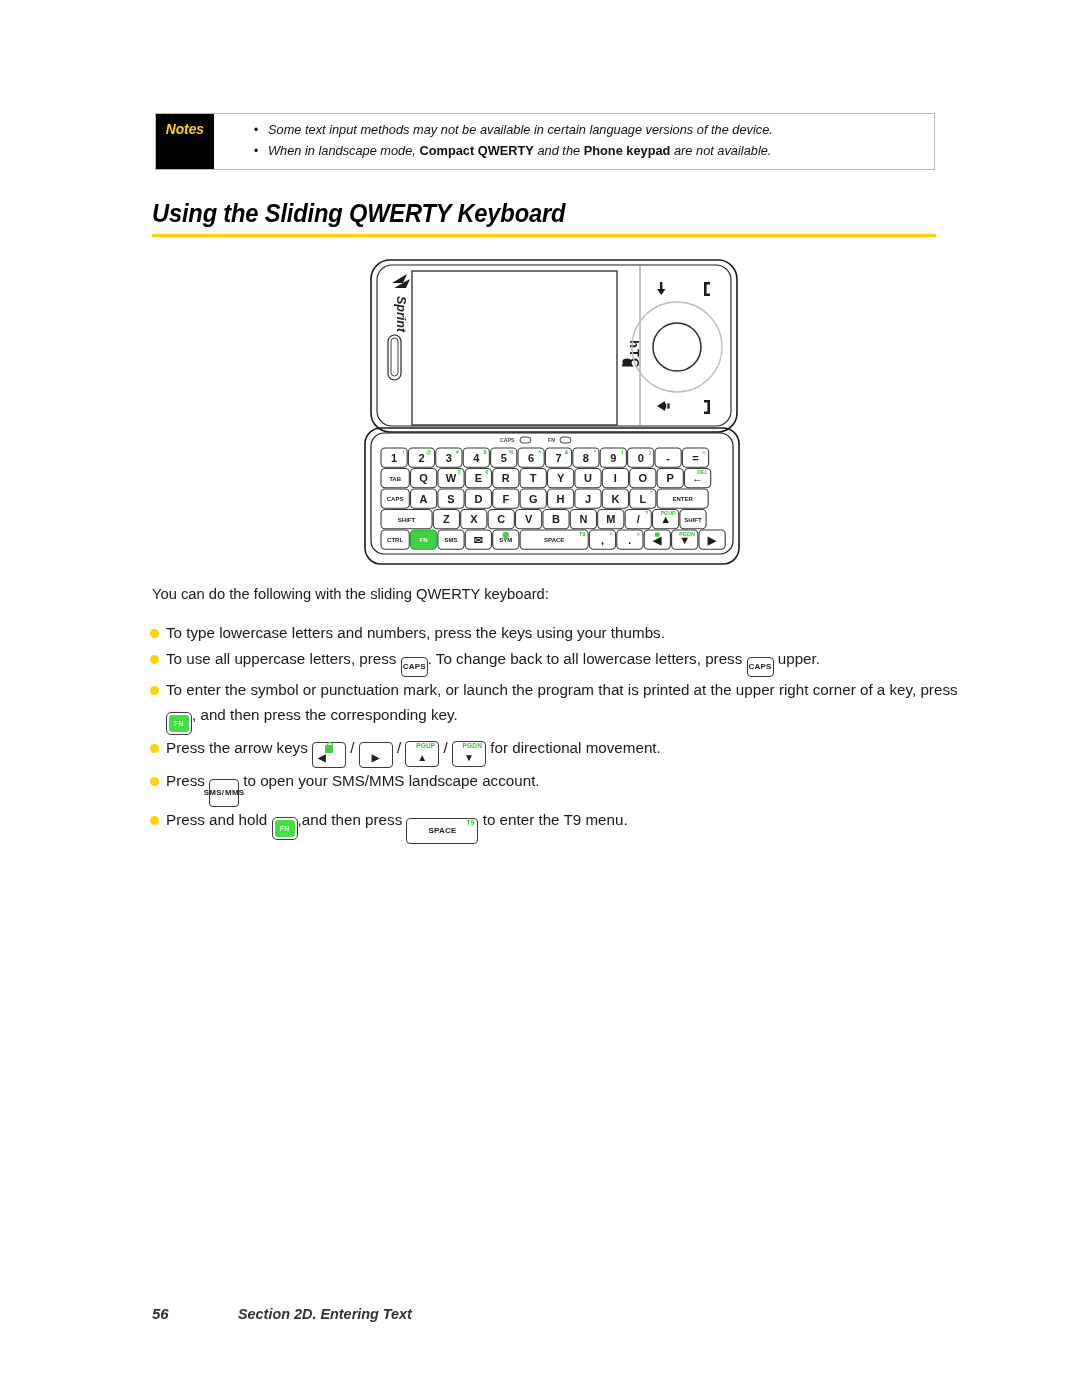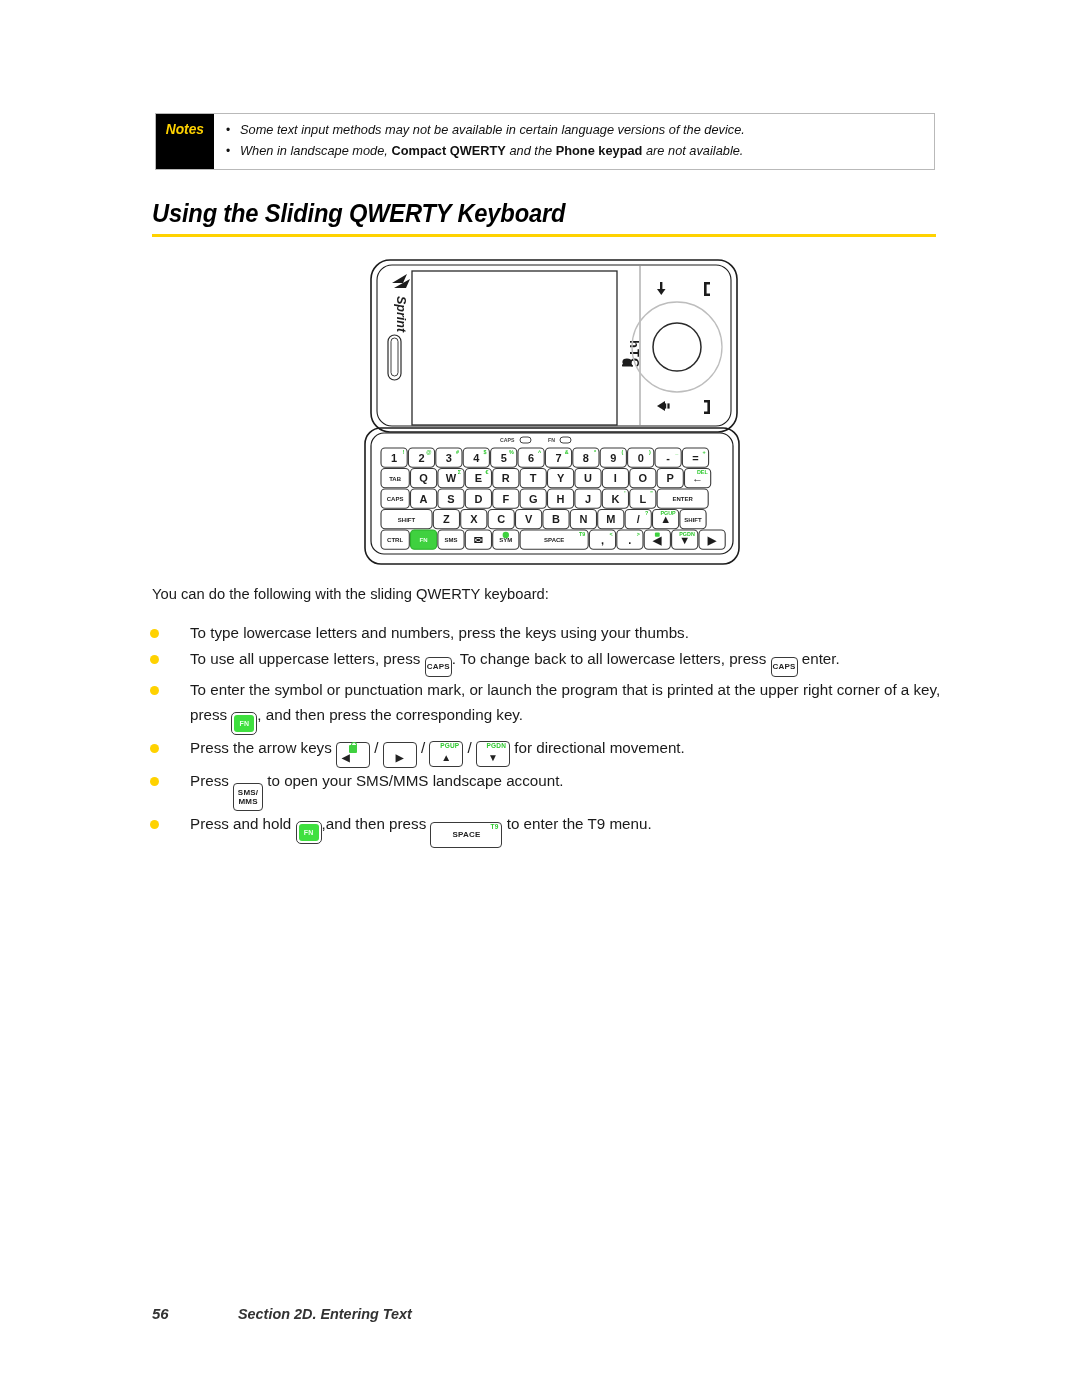--- a/index.html
+++ b/index.html
@@ -19,20 +19,21 @@
   
   .notes-box {
     position: absolute;
     left: 155px;
     top: 113px;
     width: 780px;
     border: 1px solid #b9b9b9;
     background: #ffffff;
     display: flex;
     box-sizing: border-box;
+    gap: 28px;
   }
   .notes-label-cell {
     background: #000000;
     width: 58px;
     flex: 0 0 58px;
     display: flex;
     align-items: flex-start;
     justify-content: center;
     padding-top: 6px;
   }
@@ -114,21 +115,20 @@
     position: absolute;
     left: 150px;
     top: 621px;
     width: 810px;
   }
   .bullet {
     display: flex;
     align-items: flex-start;
     margin-bottom: 1px;
     min-height: 25px;
-    gap: 24px;
   }
   .bullet-dot {
     flex: 0 0 16px;
     margin-top: 8px;
   }
   .bullet-dot i {
     display: block;
     width: 9px;
     height: 9px;
     border-radius: 50%;
@@ -165,21 +165,21 @@
   .key.k-fn    { width: 26px; height: 23px; border-radius: 5px; padding: 2px; vertical-align: -6px;}
   .key.k-fn span.fnpad{
     display:flex;align-items:center;justify-content:center;
     width:100%;height:100%;background:#3fe03f;border-radius:3px;
     color:#e9ffe9;font-size:7px;font-weight:bold;
   }
   .key.k-sym   { width: 30px; height: 26px; align-items: flex-end; padding-bottom: 3px; vertical-align: -8px;}
   .key.k-enter { width: 67px; height: 26px; vertical-align: -8px;}
   .key.k-arrow { width: 34px; height: 26px; vertical-align: -8px;}
   .key.k-msg   { width: 28px; height: 26px; vertical-align: -8px; font-size: 12px; font-weight: normal;}
-  .key.k-sms   { width: 30px; height: 28px; flex-direction: column; gap:1px; vertical-align: -9px;}
+  .key.k-sms   { width: 30px; height: 28px; flex-direction: row; gap:1px; vertical-align: -9px;}
   .key.k-space { width: 72px; height: 26px; vertical-align: -8px;}
 
   .key .tr {
     position: absolute;
     top: 1px; right: 3px;
     font-size: 6.5px;
     font-weight: bold;
     color: #2ec82e;
     line-height: 1;
   }
@@ -461,21 +461,21 @@
     <div class="bullet">
       <div class="bullet-dot">
         <i></i>
       </div>
       <div class="bullet-body"><span class="btext">To type lowercase letters and numbers, press the keys using your thumbs.</span></div>
     </div>
     <div class="bullet">
       <div class="bullet-dot">
         <i></i>
       </div>
-      <div class="bullet-body"><span class="btext">To use all uppercase letters, press </span><span class="key k-caps">CAPS</span><span class="btext">. To change back to all lowercase letters, press </span><span class="key k-caps">CAPS</span><span class="btext"> enter.</span></div>
+      <div class="bullet-body"><span class="btext">To use all uppercase letters, press </span><span class="key k-caps">CAPS</span><span class="btext">. To change back to all lowercase letters, press </span><span class="key k-caps">CAPS</span><span class="btext"> upper.</span></div>
     </div>
     <div class="bullet">
       <div class="bullet-dot">
         <i></i>
       </div>
       <div class="bullet-body"><span class="btext">To enter the symbol or punctuation mark, or launch the program that is printed at the upper right corner of a key, press </span><span class="key k-fn">
           <span class="fnpad">FN</span>
         </span><span class="btext">, and then press the corresponding key.</span></div>
     </div>
     <div class="bullet">

